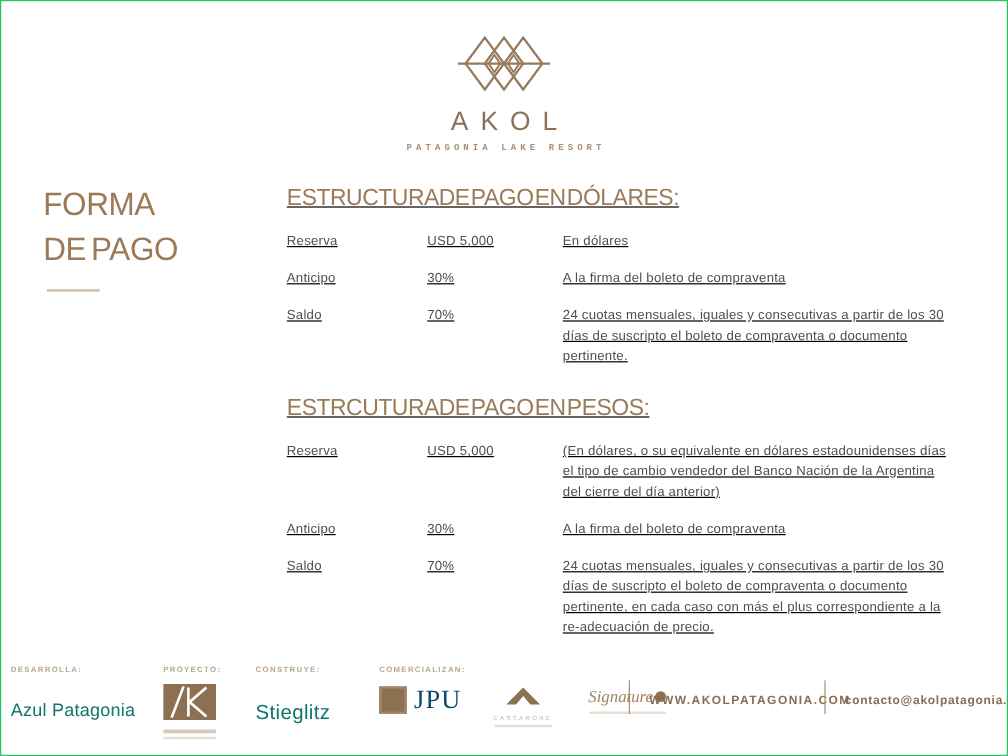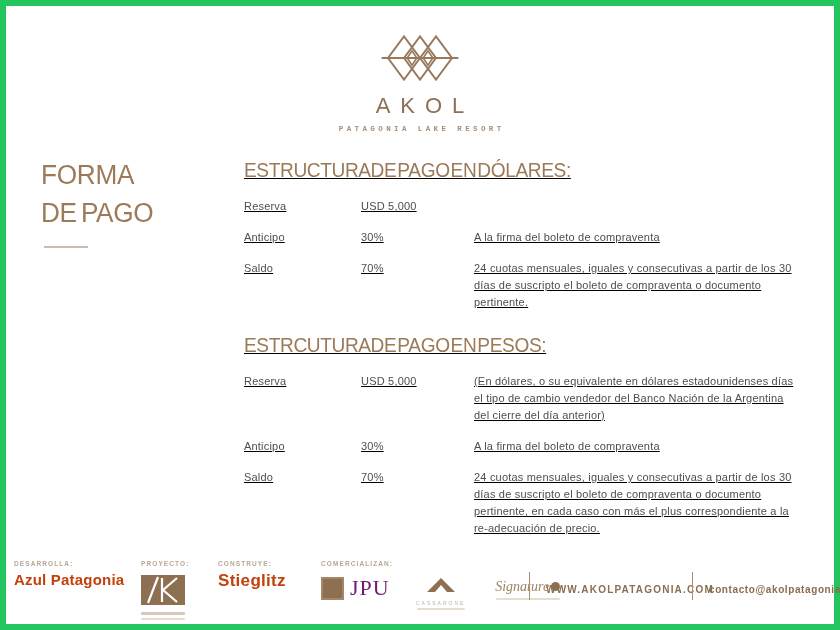--- a/index.html
+++ b/index.html
@@ -1,20 +1,20 @@
 <!DOCTYPE html>
 <html><head>
 <meta charset="utf-8">
 <style>
   html,body{margin:0;padding:0;}
   body{
     width:840px;height:630px;position:relative;background:#ffffff;
     font-family:"Liberation Sans",sans-serif;overflow:hidden;
   }
-  .page{position:absolute;inset:0;border:6px solid #22c55e;box-sizing:border-box;background:#fff;}
+  .page{position:absolute;inset:0;border:1px solid #22c55e;box-sizing:border-box;background:#fff;}
 
   
   .brand{position:absolute;top:20px;left:0;right:0;text-align:center;}
   .brand svg{display:block;margin:0 auto;}
   .brand-name{
     font-size:22px;color:#8d7156;letter-spacing:10px;text-indent:10px;
     margin-top:3px;font-weight:400;
   }
   .brand-tagline{
     font-size:7.5px;color:#a68f78;letter-spacing:3.4px;text-indent:3.4px;
@@ -49,32 +49,32 @@
 
   
   .footer-label{
     font-size:6.5px;color:#b9a795;letter-spacing:1.1px;font-weight:bold;
   }
   .fgroup{position:absolute;top:554px;}
   .fg-dev{left:8px;}
   .fg-proy{left:135px;}
   .fg-cons{left:212px;}
   .fg-com{left:315px;}
-  .partner-name{color:#c2410c;font-weight:bold;margin-top:4px;}
+  .partner-name{color:#0f766e;font-weight:normal;margin-top:22px;}
   .fg-dev .partner-name{font-size:15px;letter-spacing:0.2px;}
   .fg-cons .partner-name{font-size:17px;letter-spacing:0.3px;}
 
   .ak-logo{margin-top:8px;width:44px;}
   .tiny-bar{height:3px;background:#d8cabb;margin-top:3px;border-radius:1px;}
   .tiny-bar.lighter{background:#e7ddd2;height:2px;}
 
   .com-logos{display:flex;align-items:flex-start;margin-top:8px;gap:22px;}
   .jpu{display:flex;align-items:center;gap:6px;}
   .jpu-square{width:23px;height:23px;background:#8d6f52;box-shadow:inset 0 0 0 2px #a3876a;}
-  .jpu-word{font-family:"Liberation Serif",serif;font-size:22px;color:#701a75;letter-spacing:1px;}
+  .jpu-word{font-family:"Liberation Serif",serif;font-size:22px;color:#0c4a6e;letter-spacing:1px;}
   .cassarone{text-align:center;width:58px;}
   .cassarone-word{font-size:5px;letter-spacing:2px;color:#c2b09e;margin-top:3px;}
   .signature{text-align:center;width:72px;padding-top:2px;}
   .signature-word{
     font-family:"Liberation Serif",serif;font-style:italic;font-size:14px;
     color:#a08366;white-space:nowrap;
   }
   .sig-circle{
     display:inline-block;width:9px;height:9px;border-radius:50%;
     background:#8d6f52;vertical-align:middle;margin-left:2px;
@@ -117,20 +117,21 @@
   </div>
   <div class="title-rule"></div>
 
   <div class="content">
 
     <div class="section">
       <h2 class="section-title">ESTRUCTURA DE PAGO EN DÓLARES:</h2>
       <div class="row">
         <div>Reserva</div>
         <div>USD 5,000</div>
+        <div>En dólares</div>
       </div>
       <div class="row">
         <div>Anticipo</div>
         <div>30%</div>
         <div>A la firma del boleto de compraventa</div>
       </div>
       <div class="row">
         <div>Saldo</div>
         <div>70%</div>
         <div>24 cuotas mensuales, iguales y consecutivas a partir de los 30 días de suscripto el boleto de compraventa o documento pertinente.</div>

